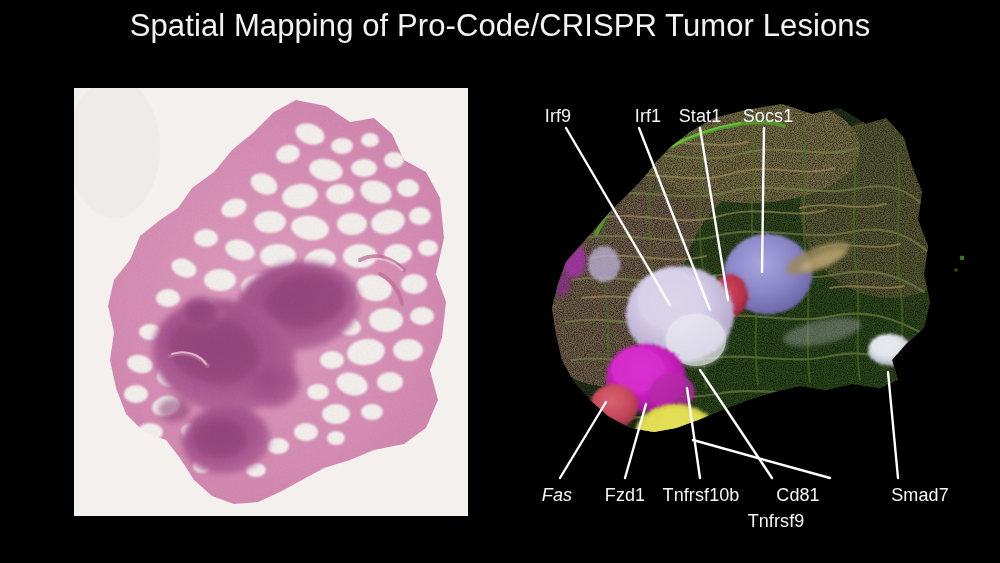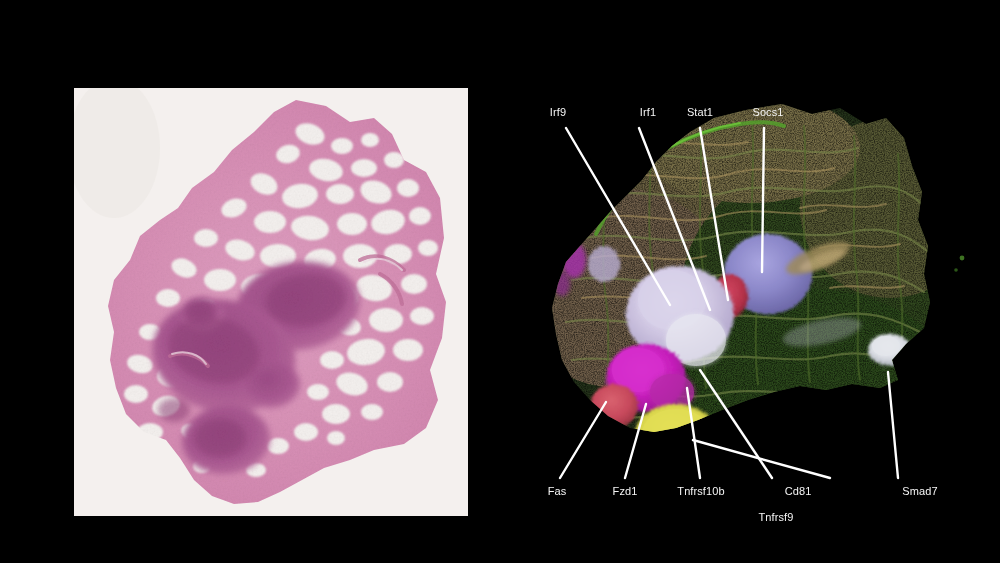--- a/index.html
+++ b/index.html
@@ -64,37 +64,38 @@
     left: 0;
     top: 0;
     width: 1000px;
     height: 563px;
     pointer-events: none;
   }
   .gene-label {
     position: absolute;
     color: #f5f5f5;
     font-family: "Liberation Sans", sans-serif;
-    font-size: 11px;
+    font-size: 18px;
     font-weight: 400;
     white-space: nowrap;
     letter-spacing: 0.1px;
     transform: translateX(-50%);
   }
   #leader-svg {
     position: absolute;
     left: 0; top: 0;
     width: 1000px; height: 563px;
   }
 </style>
 </head>
 <body>
 
 <div id="slide">
 
+  <div id="slide-title">Spatial Mapping of Pro-Code/CRISPR Tumor Lesions</div>
 
   <div id="he-panel">
     <svg id="he-svg" viewBox="0 0 394 428" preserveAspectRatio="none">
       <defs>
         <radialGradient id="heTissueGrad" cx="50%" cy="50%" r="62%">
           <stop offset="0%" stop-color="#dfa0c1"></stop>
           <stop offset="55%" stop-color="#d78fb5"></stop>
           <stop offset="100%" stop-color="#cf82ac"></stop>
         </radialGradient>
         <radialGradient id="heLesionGrad" cx="45%" cy="40%" r="65%">
@@ -446,21 +447,21 @@
         <line x1="830" y1="478" x2="693" y2="440"></line>
         <line x1="898" y1="478" x2="888" y2="372"></line>
       </g>
     </svg>
 
     <div class="gene-label" style="left:558px; top:106px;">Irf9</div>
     <div class="gene-label" style="left:648px; top:106px;">Irf1</div>
     <div class="gene-label" style="left:700px; top:106px;">Stat1</div>
     <div class="gene-label" style="left:768px; top:106px;text-align:right;">Socs1</div>
 
-    <div class="gene-label" style="left:557px; top:485px;">Fas</div>
+    <div class="gene-label" style="left:557px; top:485px;font-style:italic;">Fas</div>
     <div class="gene-label" style="left:625px; top:485px;">Fzd1</div>
     <div class="gene-label" style="left:701px; top:485px;">Tnfrsf10b</div>
     <div class="gene-label" style="left:776px; top:511px;">Tnfrsf9</div>
     <div class="gene-label" style="left:798px; top:485px;">Cd81</div>
     <div class="gene-label" style="left:920px; top:485px;">Smad7</div>
 
   </div>
 </div>
 
 </body></html>

